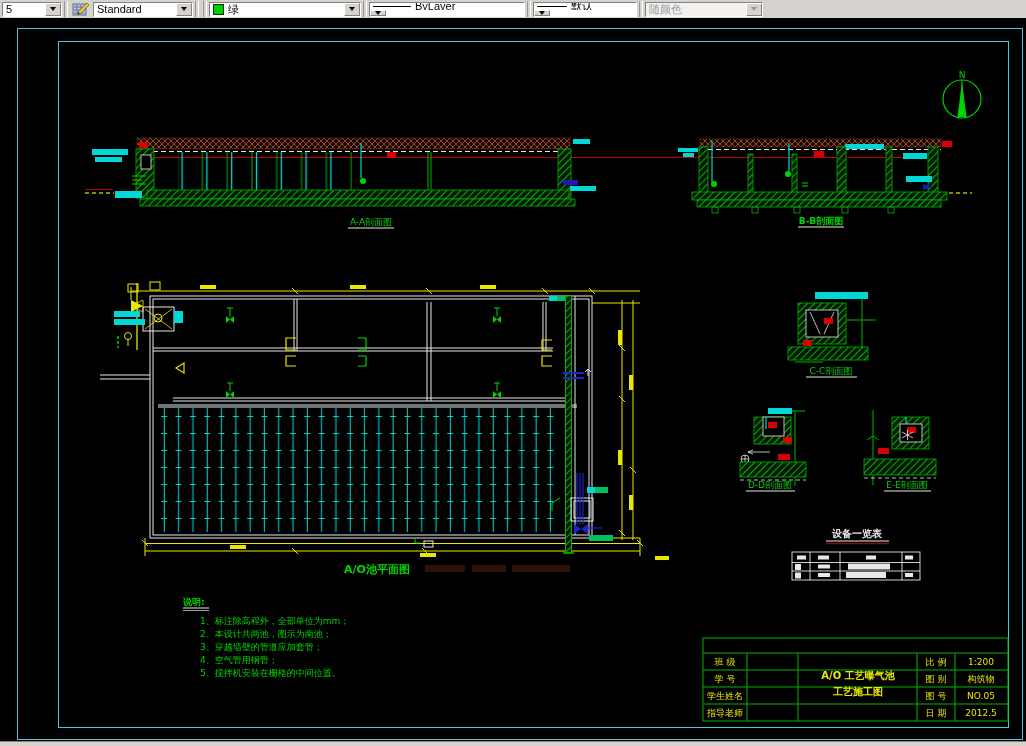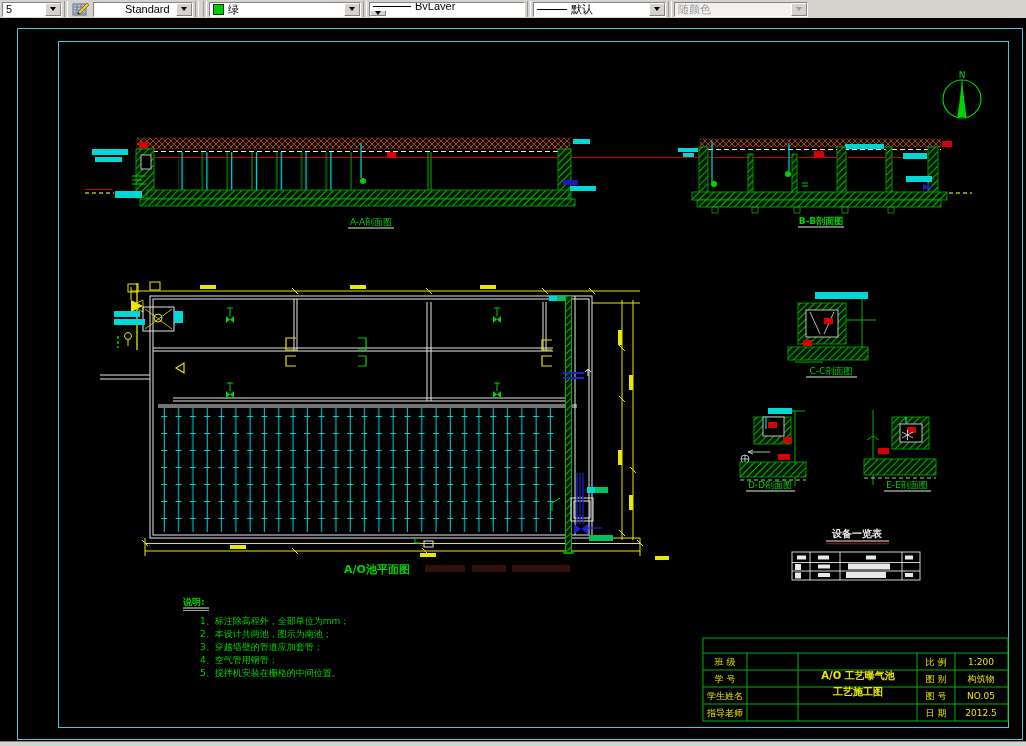--- a/index.html
+++ b/index.html
@@ -42,21 +42,21 @@
   </div>
   <div class="sep"></div>
   <span class="tb-icon">
     <svg width="19" height="15" viewBox="0 0 19 15">
       <rect x="1" y="2" width="13" height="11" fill="#b8c4d8" stroke="#5a6a8a"></rect>
       <path d="M2,5 H13 M2,8 H13 M2,11 H13 M5,3 V12 M9,3 V12" stroke="#5a6a8a" stroke-width="0.8" fill="none"></path>
       <path d="M6,10 L15,1 L17,3 L8,12 Z" fill="#e8c83a" stroke="#7a5a10" stroke-width="0.7"></path>
       <path d="M6,10 L8,12 L5.5,12.8 Z" fill="#333"></path>
     </svg>
   </span>
-  <div class="combo" style="width:100px;padding-left:28px;">
+  <div class="combo" style="width:100px;">
     <span class="cfield">Standard</span>
     <span class="carrow">
         <span class="tri"></span>
       </span>
   </div>
   <div class="sep"></div>
   <div class="sep"></div>
   <div class="combo" style="width:152px;">
     <span class="cfield">
       <span class="swatch"></span>
@@ -70,31 +70,31 @@
   <div class="combo" style="width:156px;flex-direction:column;">
     <span class="cfield">
       <span class="lineglyph"></span>
       <span>ByLayer</span>
     </span>
     <span class="carrow">
         <span class="tri"></span>
       </span>
   </div>
   <div class="sep"></div>
-  <div class="combo" style="width:133px;">
+  <div class="combo" style="width:104px;flex-direction:column;">
     <span class="cfield">
       <span class="lineglyph" style="width:30px;"></span>
       <span>默认</span>
     </span>
     <span class="carrow">
         <span class="tri"></span>
       </span>
   </div>
   <div class="sep"></div>
-  <div class="combo disabled" style="width:134px;">
+  <div class="combo disabled" style="width:118px;">
     <span class="cfield">随颜色</span>
     <span class="carrow">
         <span class="tri"></span>
       </span>
   </div>
 </div>
 
 <div class="canvas">
 <svg width="1026" height="723" viewBox="0 18 1026 723">
   <defs>

